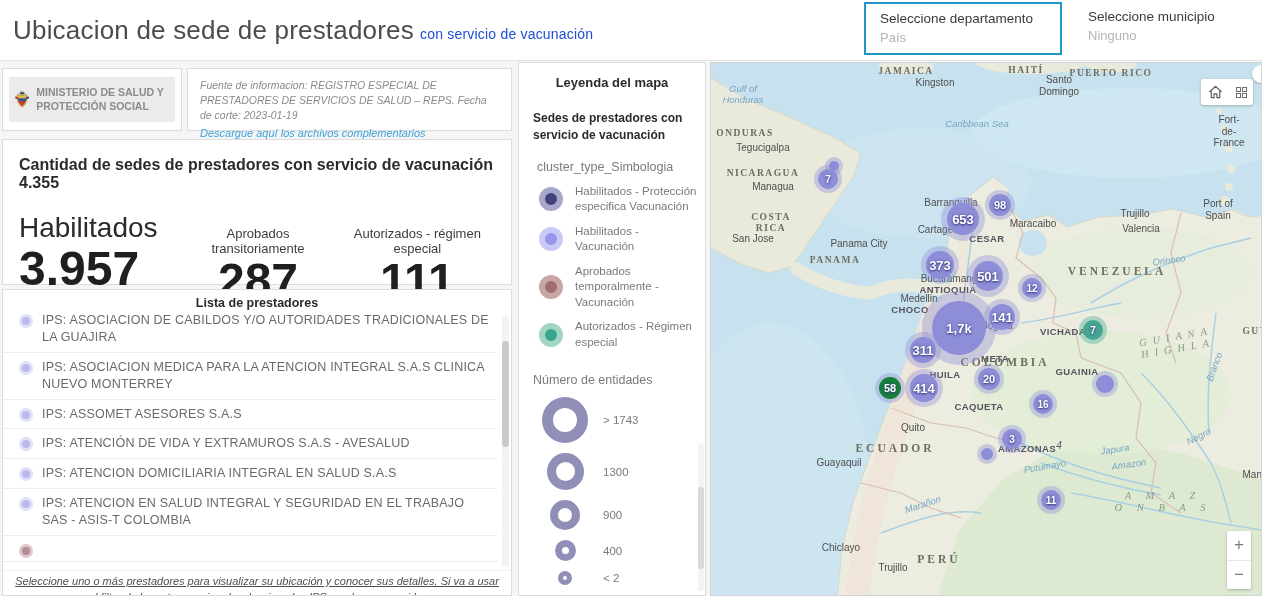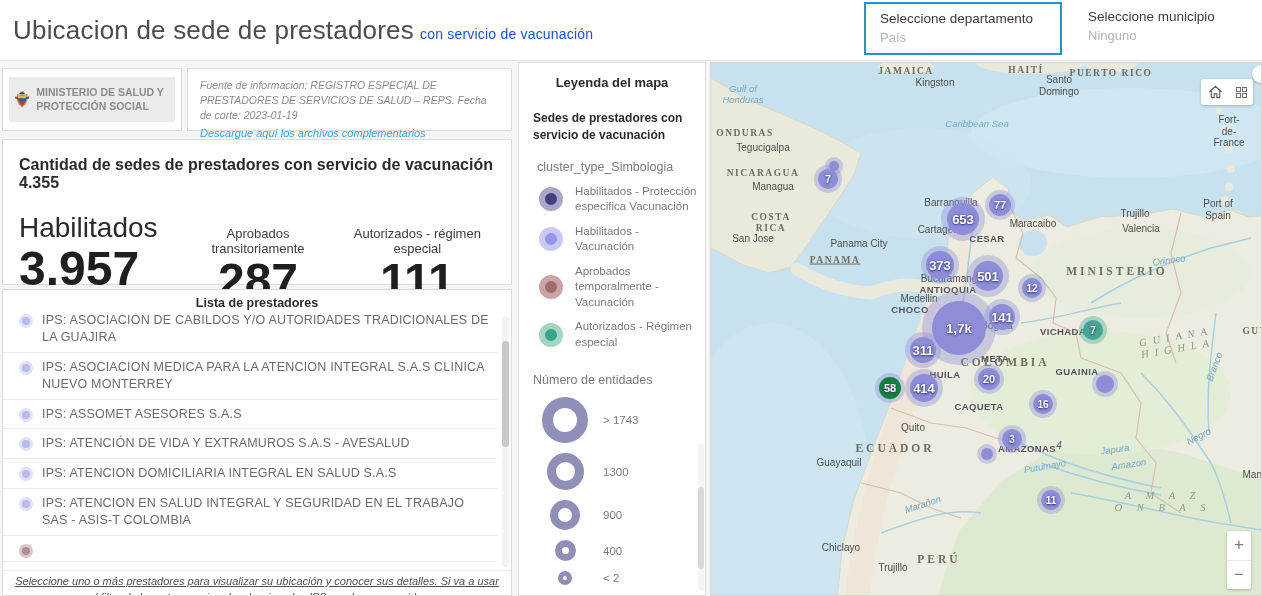--- a/index.html
+++ b/index.html
@@ -306,32 +306,32 @@
 Honduras</div>
         <div class="mlabel water" style="left: 266px; top: 61px;">Caribbean Sea</div>
         <div class="mlabel country-sm" style="left: 34px; top: 70px;">ONDURAS</div>
         <div class="mlabel city" style="left: 52px; top: 85px;">Tegucigalpa</div>
         <div class="mlabel country-sm" style="left: 52px; top: 110px;">NICARAGUA</div>
         <div class="mlabel city" style="left: 62px; top: 124px;">Managua</div>
         <div class="mlabel country-sm" style="left: 60px; top: 160px;">COSTA
 RICA</div>
         <div class="mlabel city" style="left: 42px; top: 176px;">San Jose</div>
         <div class="mlabel city" style="left: 148px; top: 181px;">Panama City</div>
-        <div class="mlabel country-sm" style="left: 124px; top: 197px; text-decoration: underline;">PANAMA</div>
+        <div class="mlabel country-sm" style="left: 124px; top: 197px;">PANAMA</div>
         <div class="mlabel city" style="left: 240px; top: 140px;">Barranquilla</div>
         <div class="mlabel city" style="left: 230px; top: 167px;">Cartagena</div>
         <div class="mlabel dept" style="left: 276px; top: 176px;">CESAR</div>
         <div class="mlabel city" style="left: 322px; top: 161px;">Maracaibo</div>
         <div class="mlabel city" style="left: 424px; top: 151px;">Trujillo</div>
         <div class="mlabel city" style="left: 430px; top: 166px;">Valencia</div>
         <div class="mlabel city" style="left: 518px; top: 68px;">Fort-de-
 France</div>
         <div class="mlabel city" style="left: 507px; top: 146px;">Port of
 Spain</div>
-        <div class="mlabel country" style="left: 406px; top: 209px;">MINISTERIO</div>
+        <div class="mlabel country" style="left: 406px; top: 209px;">VENEZUELA</div>
         <div class="mlabel water" style="left: 458px; top: 198px; transform: translate(-50%, -50%) rotate(-8deg);">Orinoco</div>
         <div class="mlabel city" style="left: 238px; top: 216px;">Bucaramang</div>
         <div class="mlabel dept" style="left: 237px; top: 227px;">ANTIOQUIA</div>
         <div class="mlabel city" style="left: 208px; top: 236px;">Medellin</div>
         <div class="mlabel dept" style="left: 199px; top: 247px;">CHOCO</div>
         <div class="mlabel city" style="left: 286px; top: 263px;">Bogota</div>
         <div class="mlabel dept" style="left: 352px; top: 269px;">VICHADA</div>
         <div class="mlabel dept" style="left: 284px; top: 296px;">META</div>
         <div class="mlabel country" style="left: 294px; top: 300px;">COLOMBIA</div>
         <div class="mlabel dept" style="left: 366px; top: 309px;">GUAINIA</div>
@@ -355,21 +355,21 @@
         <div class="mlabel city" style="left: 182px; top: 505px;">Trujillo</div>
         <div class="mlabel city" style="left: 130px; top: 485px;">Chiclayo</div>
         <div class="mlabel region" style="left: 452px; top: 439px;">A M A Z O N    B A S</div>
       </div>
     <div id="map-clusters">
         <div class="bubble" style="left: 118px; top: 98px; width: 10px; height: 10px; background: rgb(141, 141, 216); box-shadow: rgba(141, 141, 216, 0.38) 0px 0px 0px 4px;"></div>
         <div class="bubble" style="left: 107px; top: 106px; width: 20px; height: 20px; background: rgb(141, 141, 216); box-shadow: rgba(141, 141, 216, 0.38) 0px 0px 0px 4px;">
           <span class="bubble-label" style="font-size: 10px;">7</span>
         </div>
         <div class="bubble" style="left: 278px; top: 131px; width: 22px; height: 22px; background: rgb(141, 141, 216); box-shadow: rgba(141, 141, 216, 0.38) 0px 0px 0px 4px;">
-          <span class="bubble-label" style="font-size: 11px;">77</span>
+          <span class="bubble-label" style="font-size: 11px;">98</span>
         </div>
         <div class="bubble" style="left: 236px; top: 140px; width: 32px; height: 32px; background: rgb(141, 141, 216); box-shadow: rgba(141, 141, 216, 0.38) 0px 0px 0px 6px;">
           <span class="bubble-label" style="font-size: 13px;">653</span>
         </div>
         <div class="bubble" style="left: 215px; top: 188px; width: 28px; height: 28px; background: rgb(141, 141, 216); box-shadow: rgba(141, 141, 216, 0.38) 0px 0px 0px 5px;">
           <span class="bubble-label" style="font-size: 13px;">373</span>
         </div>
         <div class="bubble" style="left: 262px; top: 198px; width: 30px; height: 30px; background: rgb(141, 141, 216); box-shadow: rgba(141, 141, 216, 0.38) 0px 0px 0px 6px;">
           <span class="bubble-label" style="font-size: 13px;">501</span>
         </div>

